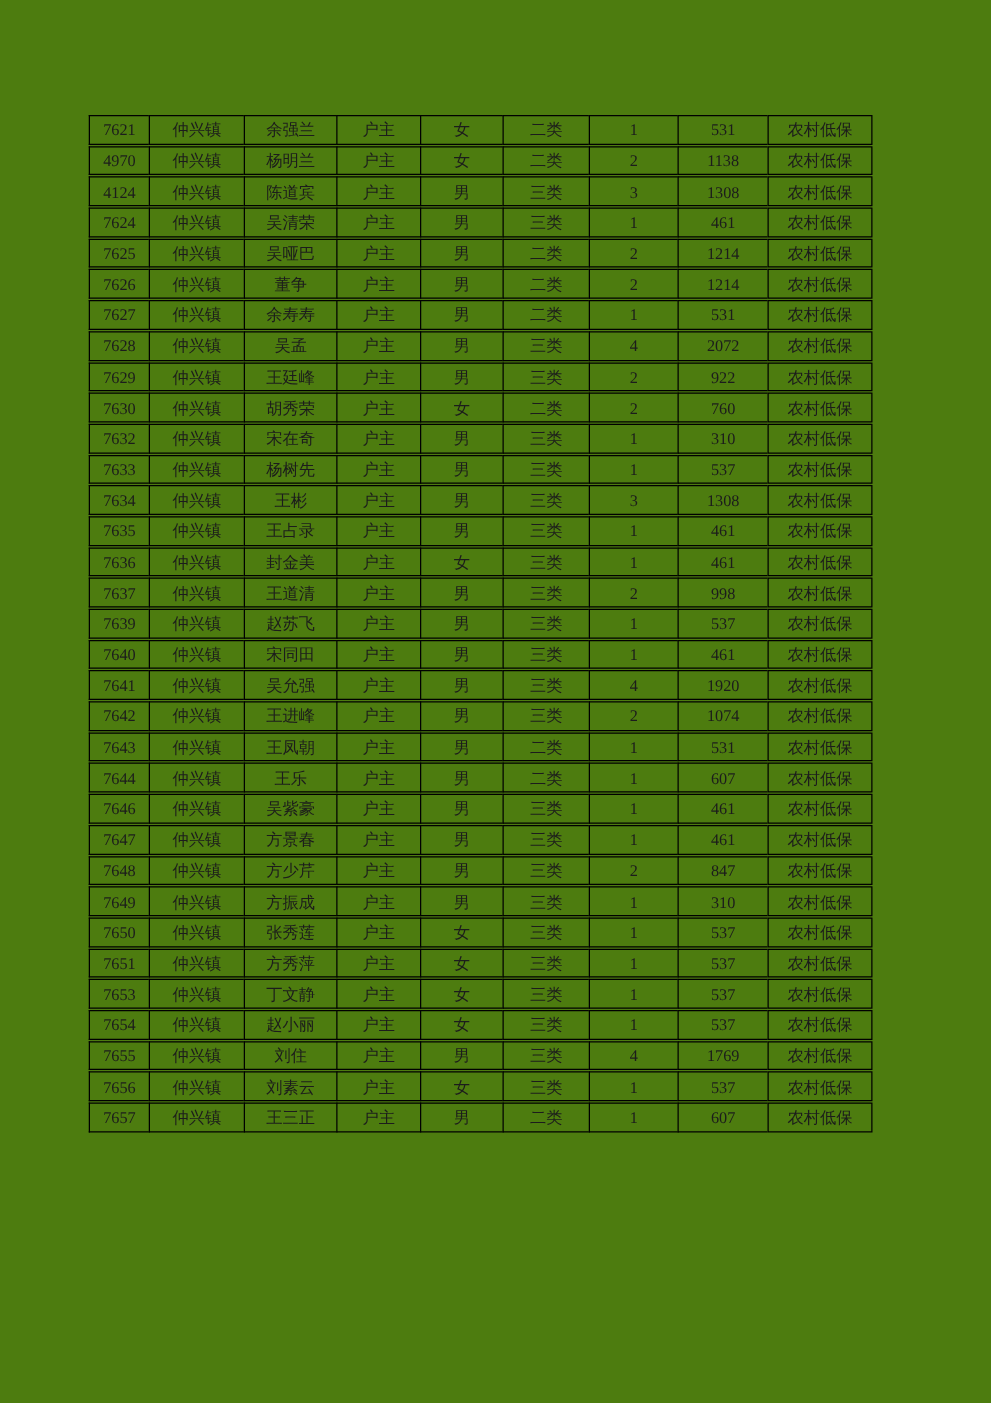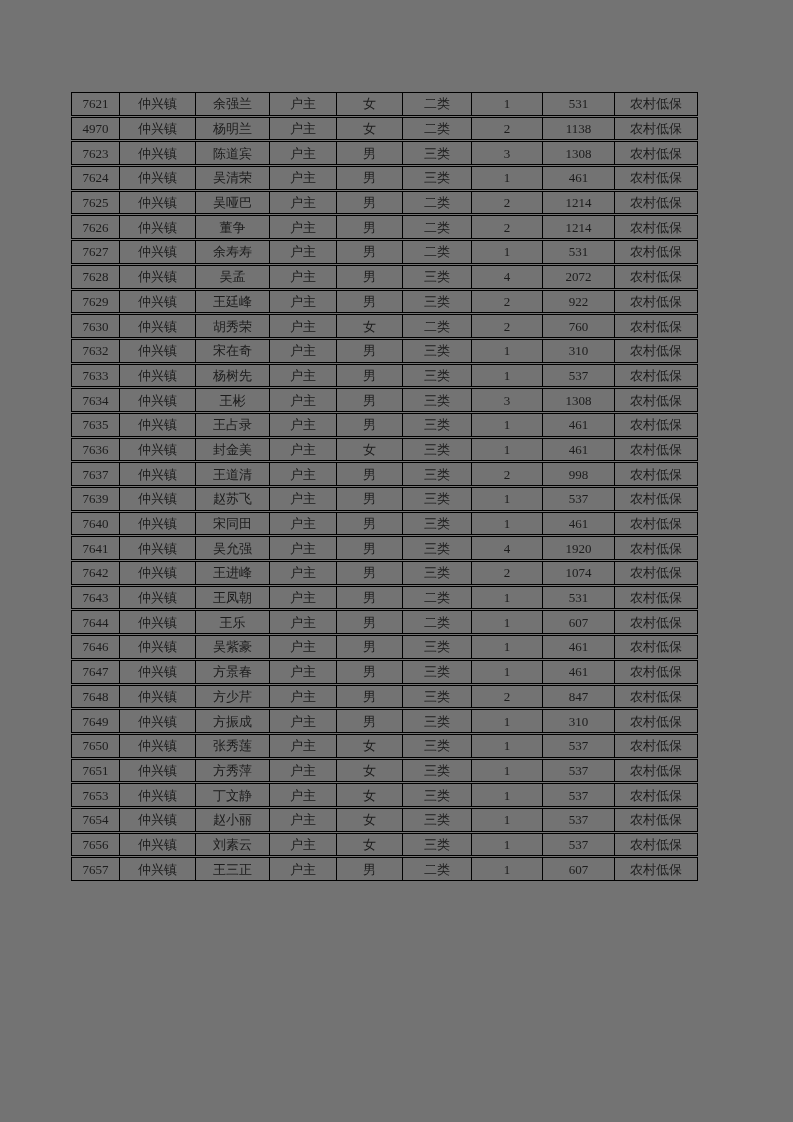--- a/index.html
+++ b/index.html
@@ -9,21 +9,21 @@
   body {
     width: 793px;
     height: 1122px;
     background: #e8e8e8;
     font-family: "Liberation Serif", "DejaVu Serif", serif;
   }
   .page {
     position: relative;
     width: 793px;
     height: 1122px;
-    background: #737373;
+    background: #4d7c0f;
     overflow: hidden;
   }
   table.data-table {
     position: absolute;
     left: 71px;
     top: 91px;
     width: 627px;
     table-layout: fixed;
     border-collapse: separate;
     border-spacing: 0 1px;
@@ -89,21 +89,21 @@
           <td>仲兴镇</td>
           <td>杨明兰</td>
           <td>户主</td>
           <td>女</td>
           <td>二类</td>
           <td>2</td>
           <td>1138</td>
           <td>农村低保</td>
         </tr>
         <tr>
-          <td>7623</td>
+          <td>4124</td>
           <td>仲兴镇</td>
           <td>陈道宾</td>
           <td>户主</td>
           <td>男</td>
           <td>三类</td>
           <td>3</td>
           <td>1308</td>
           <td>农村低保</td>
         </tr>
         <tr>
@@ -394,20 +394,31 @@
         </tr>
         <tr>
           <td>7654</td>
           <td>仲兴镇</td>
           <td>赵小丽</td>
           <td>户主</td>
           <td>女</td>
           <td>三类</td>
           <td>1</td>
           <td>537</td>
+          <td>农村低保</td>
+        </tr>
+        <tr>
+          <td>7655</td>
+          <td>仲兴镇</td>
+          <td>刘住</td>
+          <td>户主</td>
+          <td>男</td>
+          <td>三类</td>
+          <td>4</td>
+          <td>1769</td>
           <td>农村低保</td>
         </tr>
         <tr>
           <td>7656</td>
           <td>仲兴镇</td>
           <td>刘素云</td>
           <td>户主</td>
           <td>女</td>
           <td>三类</td>
           <td>1</td>

